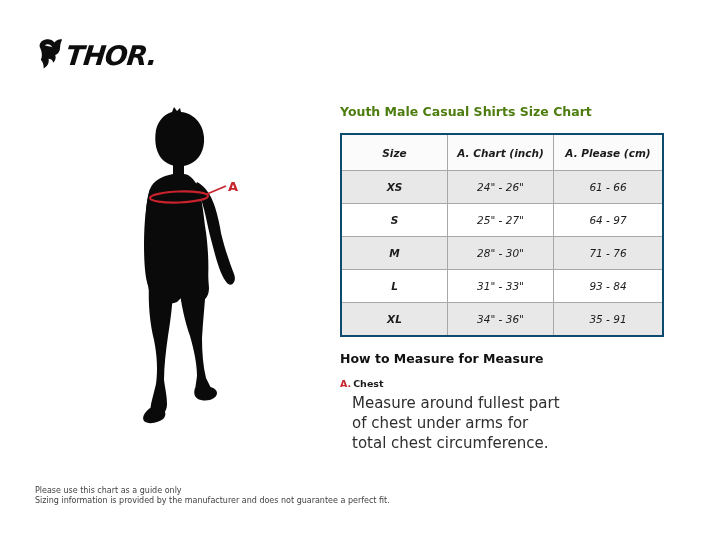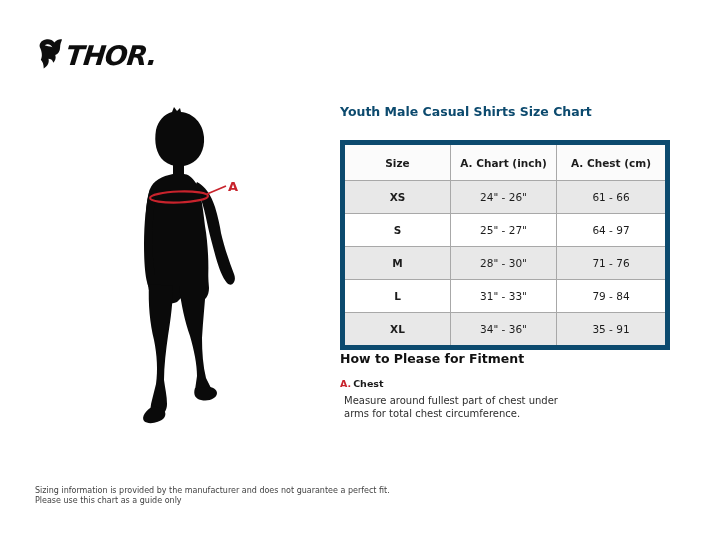--- a/index.html
+++ b/index.html
@@ -10,38 +10,38 @@
   
   .logo{position:absolute;left:36px;top:36px;display:flex;align-items:flex-start;}
   .logo-icon{width:27px;height:32px;margin-top:2px;}
   .logo-text{
     font-size:27px;font-weight:bold;font-style:italic;color:#0d0d0d;
     letter-spacing:-1px;transform:skewX(-6deg);line-height:1;margin-left:3px;margin-top:6px;
   }
   
   .figure-wrap{position:absolute;left:90px;top:80px;width:250px;height:400px;}
   
-  .chart-title{position:absolute;left:340px;top:104px;font-size:12.5px;font-weight:bold;color:#0c4a6e;}
+  .chart-title{position:absolute;left:340px;top:104px;font-size:12.5px;font-weight:bold;color:#4d7c0f;}
   .size-table{
-    position:absolute;left:340px;top:140px;width:318px;
-    border-collapse:collapse;table-layout:fixed;border:5px solid #0c4a6e;
+    position:absolute;left:340px;top:133px;width:318px;
+    border-collapse:collapse;table-layout:fixed;border:2px solid #0c4a6e;font-style:italic;
   }
   .size-table th,.size-table td{
     border:1px solid #a8a8a8;text-align:center;vertical-align:middle;
     font-size:10.5px;color:#1c1c1c;padding:0;
   }
   .size-table thead th{height:35px;background:#fbfbfb;font-weight:bold;}
   .size-table tbody td{height:32px;background:#ffffff;}
   .size-table tbody tr.alt td{background:#e8e8e8;text-align:center;}
   .size-table td.size-cell{font-weight:bold;}
   .measure-heading{position:absolute;left:340px;top:351px;font-size:12.5px;font-weight:bold;color:#111;}
   .measure-item{position:absolute;left:340px;top:372px;width:225px;}
   .measure-key{font-size:9.5px;font-weight:bold;color:#c8232c;}
   .measure-label{font-size:9.5px;font-weight:bold;color:#1a1a1a;margin-left:2px;}
-  .measure-desc{margin:3px 0 0 4px;font-size:10px;line-height:1.32;color:#2e2e2e;}
+  .measure-desc{margin:3px 0 0 12px;font-size:15px;line-height:1.32;color:#2e2e2e;}
   
   .footer{position:absolute;left:35px;top:486px;font-size:8px;line-height:1.3;color:#3f3f3f;}
 </style>
 </head>
 <body>
 
 <div class="page">
 
   <div class="logo">
     <svg class="logo-icon" viewBox="0 0 28 32">
@@ -82,21 +82,21 @@
     </svg>
   </div>
 
   <div class="chart-title">Youth Male Casual Shirts Size Chart</div>
 
   <table class="size-table">
     <thead>
       <tr>
         <th style="width:105px">Size</th>
         <th style="width:105px">A. Chart (inch)</th>
-        <th style="width:108px">A. Chest (cm)</th>
+        <th style="width:108px">A. Please (cm)</th>
       </tr>
     </thead>
     <tbody>
       <tr class="alt">
         <td class="size-cell">XS</td>
         <td>24" - 26"</td>
         <td>61 - 66</td>
       </tr>
       <tr>
         <td class="size-cell">S</td>
@@ -104,34 +104,34 @@
         <td>64 - 97</td>
       </tr>
       <tr class="alt">
         <td class="size-cell">M</td>
         <td>28" - 30"</td>
         <td>71 - 76</td>
       </tr>
       <tr>
         <td class="size-cell">L</td>
         <td>31" - 33"</td>
-        <td>79 - 84</td>
+        <td>93 - 84</td>
       </tr>
       <tr class="alt">
         <td class="size-cell">XL</td>
         <td>34" - 36"</td>
         <td>35 - 91</td>
       </tr>
     </tbody>
   </table>
 
-  <div class="measure-heading">How to Please for Fitment</div>
+  <div class="measure-heading">How to Measure for Measure</div>
   <div class="measure-item">
     <span class="measure-key">A.</span><span class="measure-label">Chest</span>
     <p class="measure-desc">Measure around fullest part of chest under arms for total chest circumference.</p>
   </div>
 
   <div class="footer">
+    <div>Please use this chart as a guide only</div>
     <div>Sizing information is provided by the manufacturer and does not guarantee a perfect fit.</div>
-    <div>Please use this chart as a guide only</div>
   </div>
 
 </div>
 
 </body></html>

